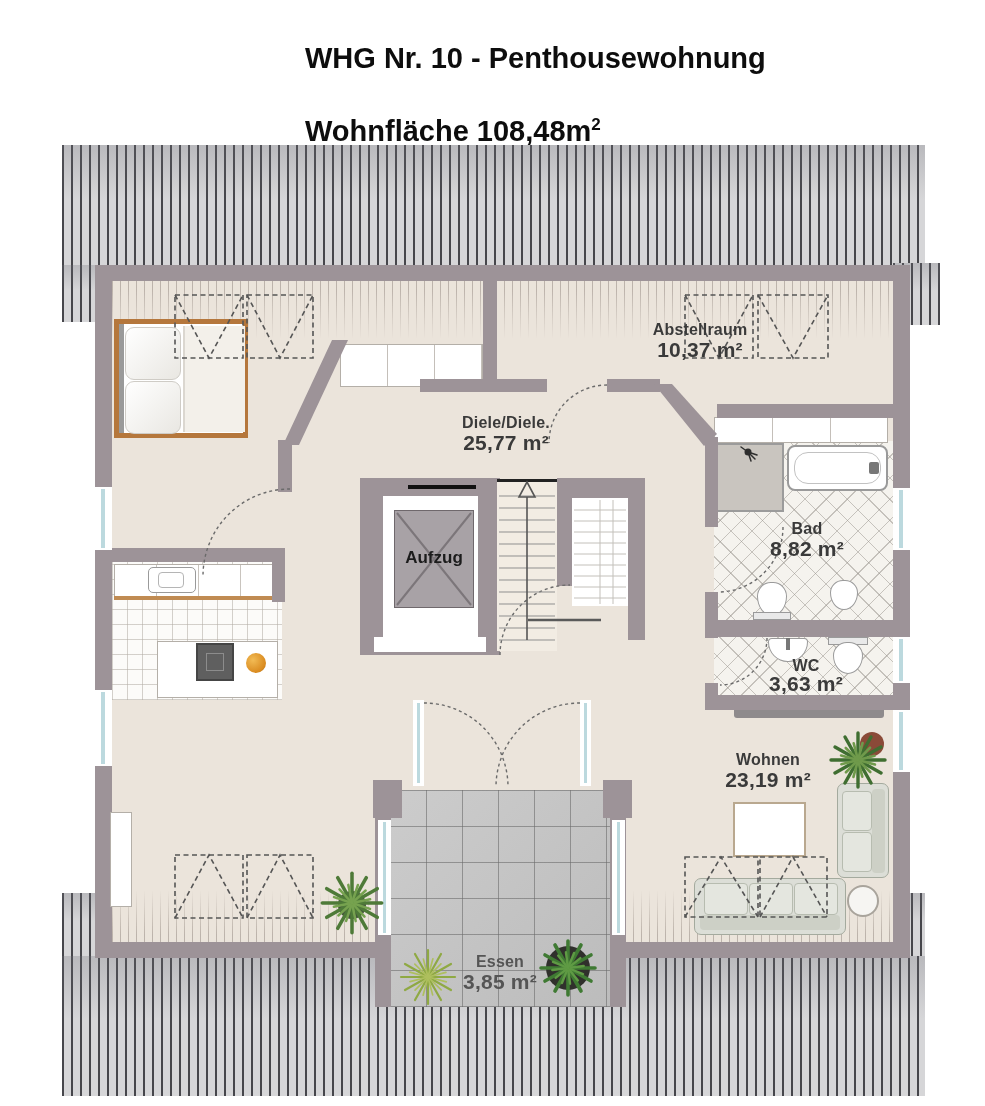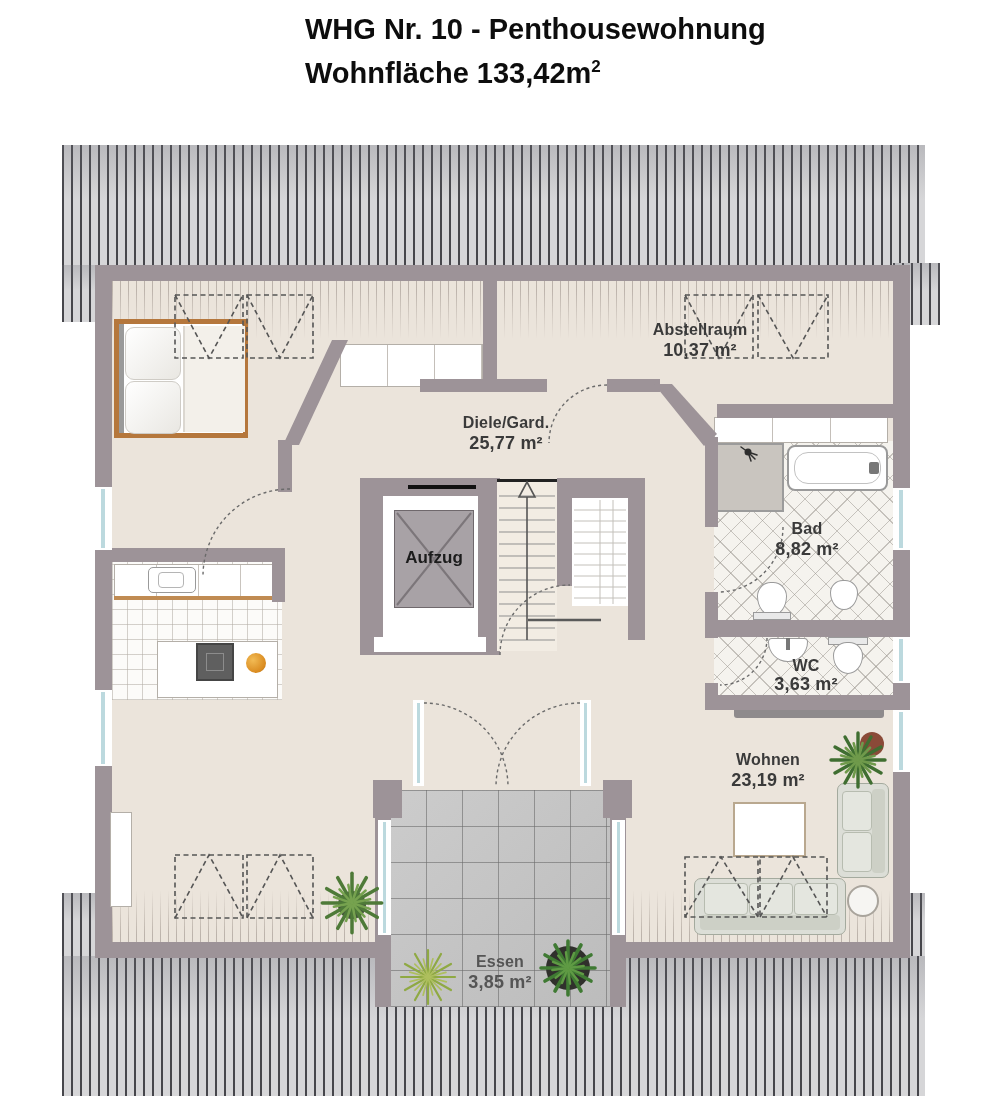--- a/index.html
+++ b/index.html
@@ -1,20 +1,20 @@
 <!DOCTYPE html>
 <html><head>
 <meta charset="utf-8">
 <style>
   html,body{margin:0;padding:0;background:#fff;}
   .page{position:relative;width:985px;height:1106px;background:#fff;overflow:hidden;
         font-family:"Liberation Sans",sans-serif;}
   
   .title-block{position:absolute;left:305px;top:10px;color:#0d0d0d;}
-  .title-line{font-size:29px;font-weight:700;line-height:38px;white-space:nowrap;}
+  .title-line{font-size:29px;font-weight:700;line-height:38px;white-space:nowrap;margin-top:29px;}
   .title-line sup{font-size:17px;font-weight:700;}
   
   .roof{position:absolute;
     background:
       linear-gradient(180deg,rgba(110,110,118,.28),rgba(110,110,118,0) 45%),
       repeating-linear-gradient(90deg,#46464b 0 1.6px,#d6d6d8 1.6px 9px);}
   
   .wall{position:absolute;background:#9d9398;}
   .floor-base{position:absolute;background:#ebe4db;}
   .hatch{position:absolute;
@@ -62,35 +62,35 @@
   .fruit-bowl{position:absolute;border-radius:50%;
     background:radial-gradient(circle at 35% 35%,#f2bb55,#d98a1f 70%,#8a5a12);}
   .round-table{position:absolute;background:#f6f5f2;border:2px solid #a9a49c;border-radius:50%;box-sizing:border-box;}
   .coffee-table{position:absolute;background:#fff;border:2px solid #b9a88f;box-sizing:border-box;}
   .elev-door{position:absolute;background:#111;}
   .stair-strip{position:absolute;background:#f2ece3;}
   .railing{position:absolute;background:#fff;}
   
   .room-label{position:absolute;transform:translateX(-50%);text-align:center;color:#3a3a3a;
               font-weight:700;font-size:16px;line-height:20px;white-space:nowrap;letter-spacing:.2px;}
-  .room-label .area{font-weight:600;font-size:18px;}
+  .room-label .area{font-weight:600;font-size:21px;}
   .label-loggia{color:#555;}
   .label-aufzug{position:absolute;transform:translateX(-50%);color:#1c1c1c;font-weight:600;font-size:17px;}
   svg.overlay{position:absolute;left:0;top:0;pointer-events:none;}
   .dash{fill:none;stroke:#555;stroke-width:1.6;stroke-dasharray:5 3.5;}
   .arc{fill:none;stroke:#6a6a6a;stroke-width:1.4;stroke-dasharray:3 3;}
 </style>
 </head>
 <body>
 
 <div class="page">
 
   <div class="title-block">
     <div class="title-line">WHG Nr. 10 - Penthousewohnung</div>
-    <div class="title-line"><span>Wohnfläche 133,42m</span><sup>2</sup></div>
+    <div class="title-line"><span>Wohnfläche 108,48m</span><sup>2</sup></div>
   </div>
 
   <div class="roof" style="left:62px;top:145px;width:863px;height:120px"></div>
   <div class="roof" style="left:62px;top:265px;width:33px;height:57px"></div>
   <div class="roof" style="left:893px;top:263px;width:47px;height:62px"></div>
   <div class="roof" style="left:62px;top:956px;width:863px;height:140px"></div>
   <div class="roof" style="left:62px;top:893px;width:33px;height:63px"></div>
   <div class="roof" style="left:893px;top:893px;width:32px;height:63px"></div>
 
   <div class="wall" style="left:95px;top:265px;width:815px;height:693px"></div>
@@ -320,21 +320,21 @@
       <use href="#burst" transform="translate(428,977) rotate(15) scale(0.7)" stroke="#aebf5e" stroke-width="2.4"></use>
     </g>
     <g>
       <circle cx="568" cy="968" r="22" fill="#30302c"></circle>
       <use href="#burst" transform="translate(568,968)" stroke="#3f7a33" stroke-width="3.6"></use>
       <use href="#burst" transform="translate(568,968) rotate(22) scale(0.6)" stroke="#5f9a44" stroke-width="4"></use>
     </g>
   </svg>
 
   <div class="room-label" style="left:506px;top:413px">
-    <div>Diele/Gard.</div>
+    <div>Diele/Diele.</div>
     <div class="area">25,77 m²</div>
   </div>
   <div class="room-label" style="left:700px;top:320px">
     <div>Abstellraum</div>
     <div class="area">10,37 m²</div>
   </div>
   <div class="room-label" style="left:807px;top:519px">
     <div>Bad</div>
     <div class="area">8,82 m²</div>
   </div>

